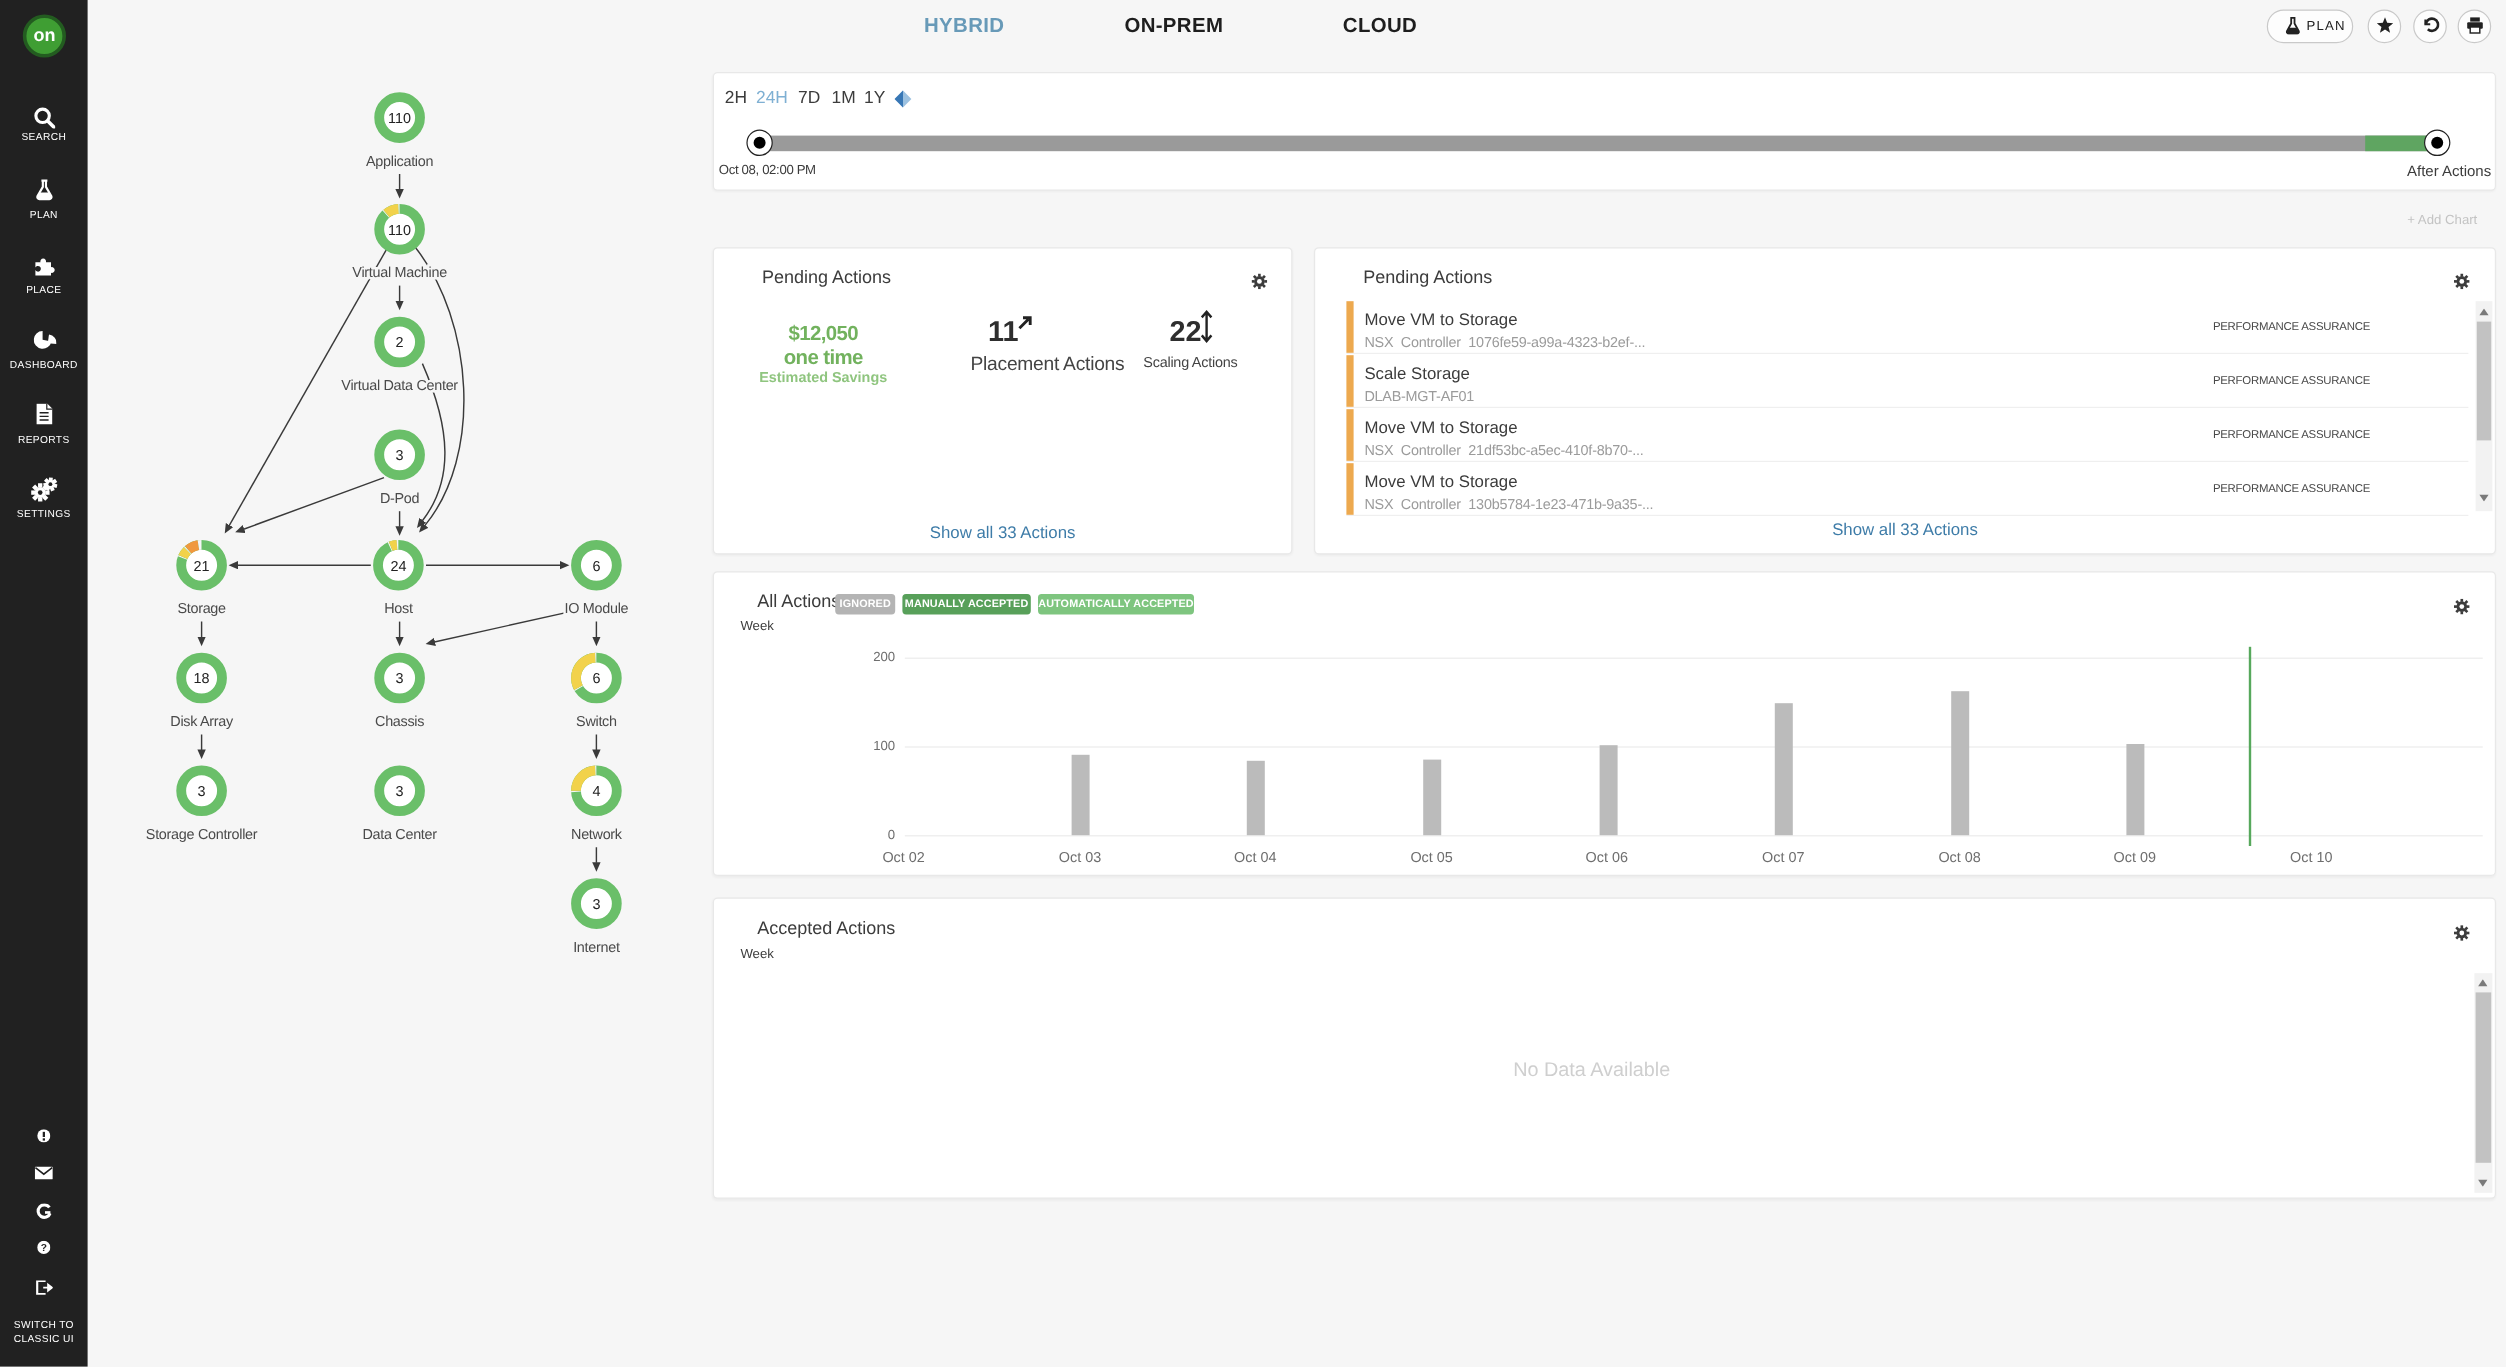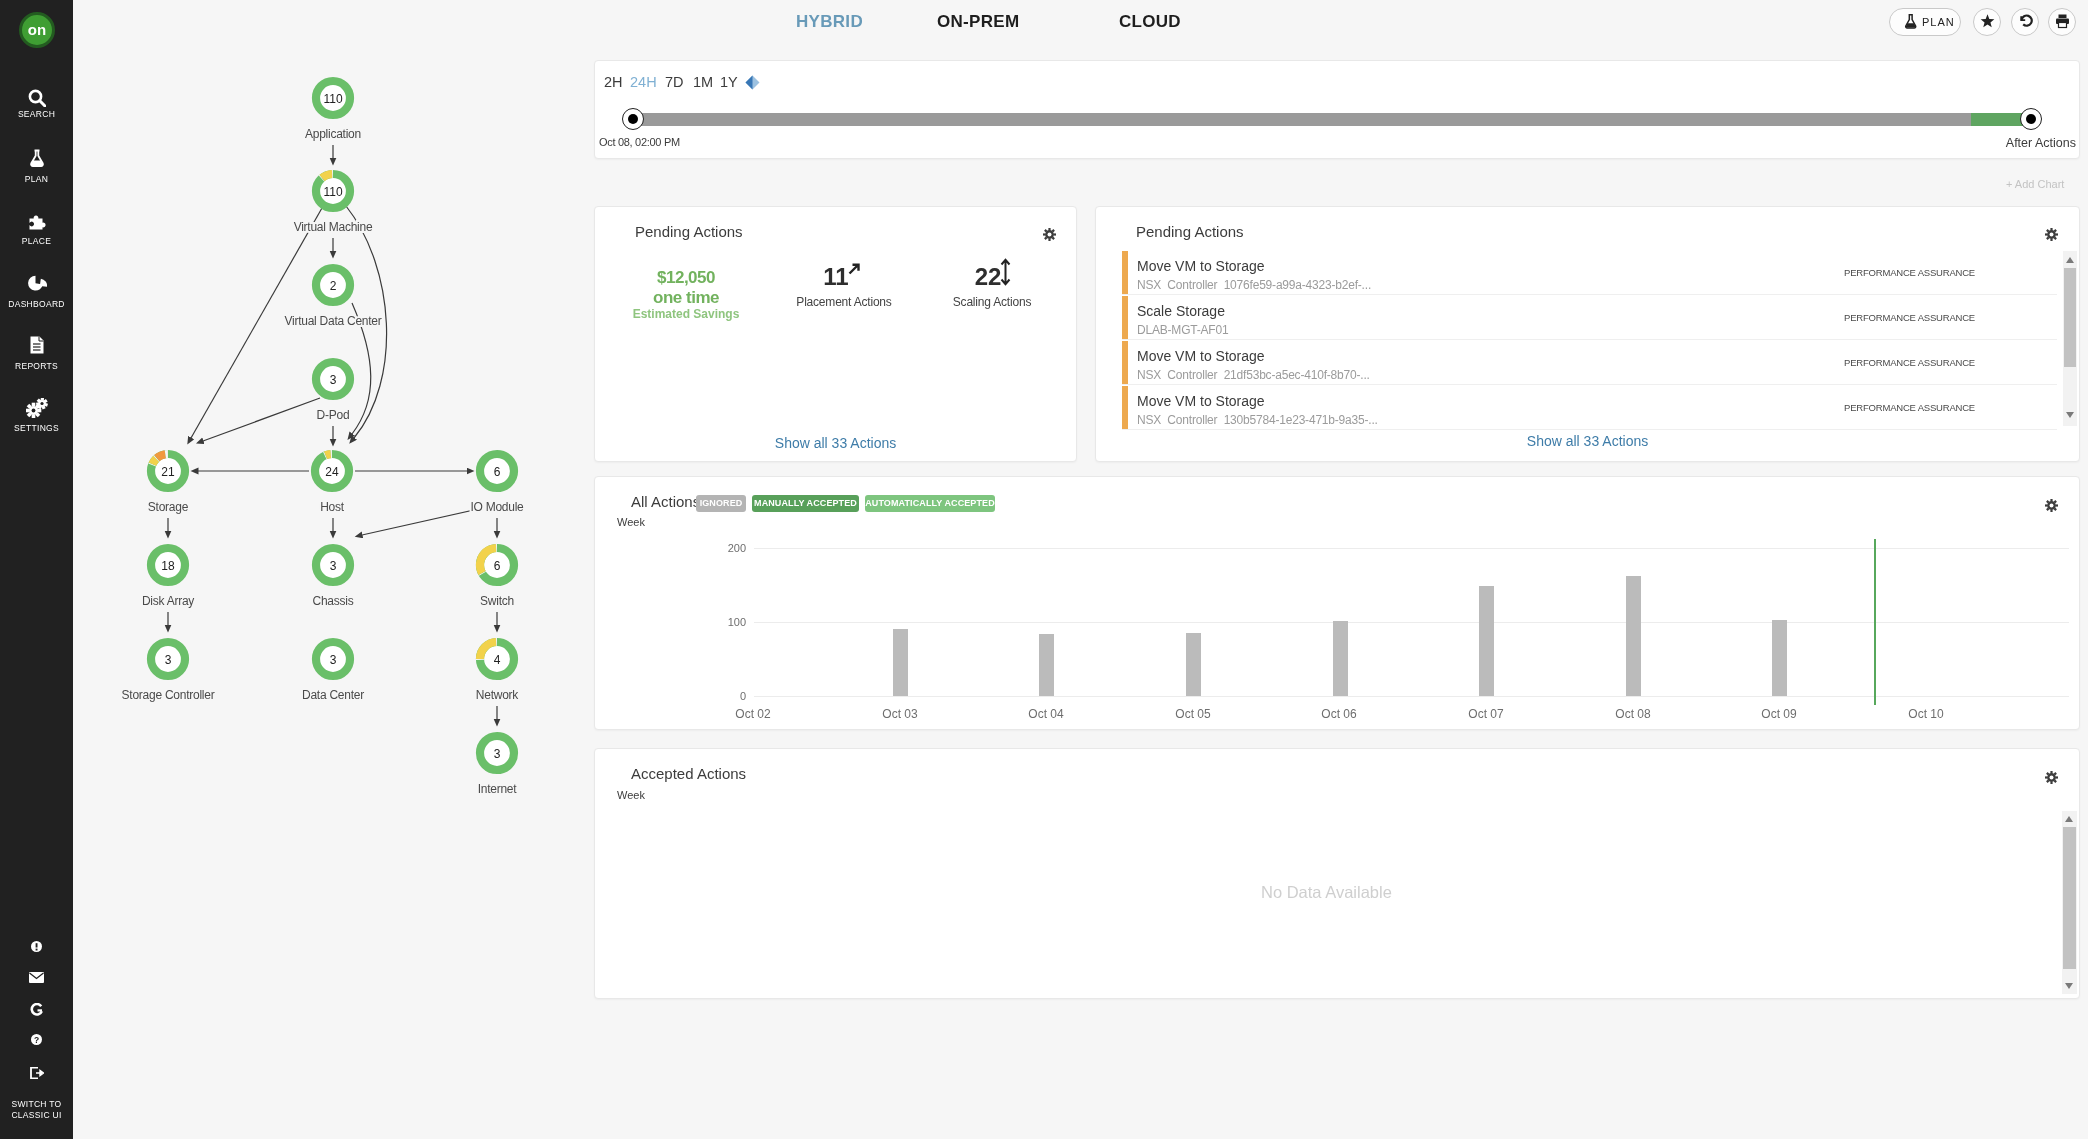--- a/index.html
+++ b/index.html
@@ -185,21 +185,21 @@
 <circle cx="497" cy="659" r="17.0" fill="none" stroke="#f6f6f6" stroke-width="8.2" stroke-dasharray="0.89 106.81" transform="rotate(177.0 497 659)"></circle>
 <circle cx="497" cy="659" r="17.0" fill="none" stroke="#f2d24b" stroke-width="8.2" stroke-dasharray="25.81 106.81" transform="rotate(180.0 497 659)"></circle>
 <circle cx="497" cy="659" r="17.0" fill="none" stroke="#f6f6f6" stroke-width="8.2" stroke-dasharray="0.89 106.81" transform="rotate(267.0 497 659)"></circle>
 <text x="497" y="663.5" font-size="12" fill="#222" text-anchor="middle" font-family="Liberation Sans">4</text>
 <text x="497" y="699" font-size="12" letter-spacing="-0.25" fill="#4a4a4a" stroke="#f6f6f6" stroke-width="4" paint-order="stroke" text-anchor="middle" font-family="Liberation Sans">Network</text>
 <circle cx="497" cy="753" r="17.0" fill="#fff" stroke="#6abf69" stroke-width="8.2"></circle>
 <text x="497" y="757.5" font-size="12" fill="#222" text-anchor="middle" font-family="Liberation Sans">3</text>
 <text x="497" y="793" font-size="12" letter-spacing="-0.25" fill="#4a4a4a" stroke="#f6f6f6" stroke-width="4" paint-order="stroke" text-anchor="middle" font-family="Liberation Sans">Internet</text>
 </svg>
 
-<div class="tab active" style="left:796px;">HYBRID</div>
+<div class="tab active" style="left:770px;">HYBRID</div>
 <div class="tab" style="left:937px;">ON-PREM</div>
 <div class="tab" style="left:1119px;">CLOUD</div>
 
 <div class="abs" style="left:1889px;top:8px;width:72px;height:28px;border:1px solid #c9c9c9;border-radius:14px;background:#fdfdfd;"></div>
 <svg class="abs" style="left:1903px;top:14px;" width="15" height="15" viewBox="0 0 14 14">
     <path d="M5.2,0.8 h4 M5.9,0.8 v4.4 L2.6,11.2 a1.4,1.4 0 0 0 1.3,1.9 h6.6 a1.4,1.4 0 0 0 1.3,-1.9 L8.5,5.2 V0.8" fill="none" stroke="#222" stroke-width="1.4"></path>
     <path d="M4.3,8.6 h5.8 l1.5,2.9 a0.8,0.8 0 0 1 -0.7,1.1 h-7.4 a0.8,0.8 0 0 1 -0.7,-1.1 z" fill="#222"></path>
   </svg>
 <div class="abs" style="left:1922px;top:16px;font-size:11px;letter-spacing:1px;color:#222;">PLAN</div>
 <div class="cbtn" style="left:1973px;"></div>
@@ -252,21 +252,21 @@
     <rect x="1.65" y="1.50" width="2.2" height="2.5" fill="#3c3c3c" transform="rotate(315.0 2.75 2.75)"></rect>
     <circle cx="6.5" cy="6.5" r="4.4" fill="#3c3c3c"></circle>
     <circle cx="6.5" cy="6.5" r="2.0" fill="#fff"></circle>
   </svg>
 <div class="abs" style="left:586px;top:268px;width:200px;text-align:center;font-size:17px;letter-spacing:-.5px;line-height:20px;font-weight:bold;color:#72b25e;">$12,050<br>one time</div>
 <div class="abs" style="left:586px;top:307px;width:200px;text-align:center;font-size:12px;color:#8fc57f;font-weight:bold;">Estimated Savings</div>
 <div class="abs" style="left:743px;top:263px;width:186px;text-align:center;font-size:24px;font-weight:bold;color:#2e2e2e;">11</div>
 <svg class="abs" style="left:848px;top:261px;" width="14" height="14" viewBox="0 0 14 14">
     <path d="M1.5,12.5 L9,5 M4.5,3.8 h6 v6" fill="none" stroke="#222" stroke-width="2.4"></path>
   </svg>
-<div class="abs" style="left:751px;top:295px;width:186px;text-align:center;font-size:12px;letter-spacing:-.2px;color:#444;">Placement Actions</div>
+<div class="abs" style="left:751px;top:295px;width:186px;text-align:right;font-size:16px;letter-spacing:-.2px;color:#444;">Placement Actions</div>
 <div class="abs" style="left:895px;top:263px;width:186px;text-align:center;font-size:24px;font-weight:bold;color:#2e2e2e;">22</div>
 <svg class="abs" style="left:1000px;top:258px;" width="11" height="28" viewBox="0 0 11 28">
     <path d="M5.5,2.5 v23 M1.5,6.5 L5.5,1.8 L9.5,6.5 M1.5,21.5 L5.5,26.2 L9.5,21.5" fill="none" stroke="#222" stroke-width="2"></path>
   </svg>
 <div class="abs" style="left:899px;top:295px;width:186px;text-align:center;font-size:12px;letter-spacing:-.2px;color:#444;">Scaling Actions</div>
 <div class="abs bluelink" style="left:694px;top:435px;width:283px;text-align:center;">Show all 33 Actions</div>
 
 <div class="card" style="left:1095px;top:206px;width:985px;height:256px;"></div>
 <div class="cardtitle" style="left:1122px;top:223px;">Pending Actions</div>
 <svg class="abs" style="left:2045px;top:228px;" width="13" height="13" viewBox="0 0 13 13">

